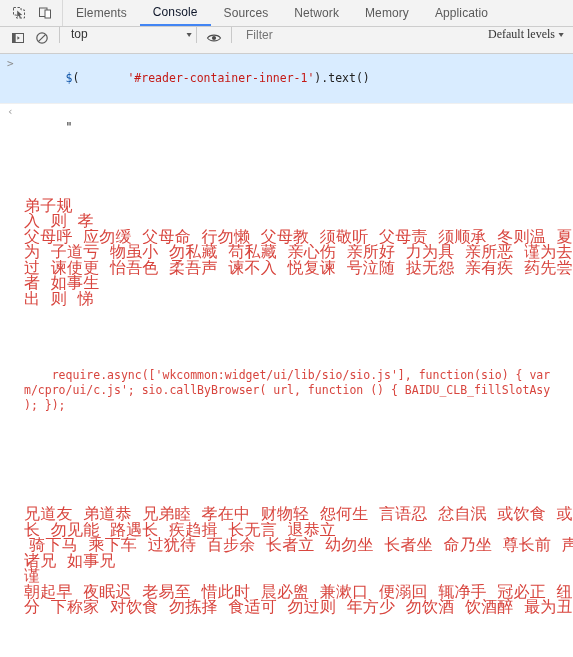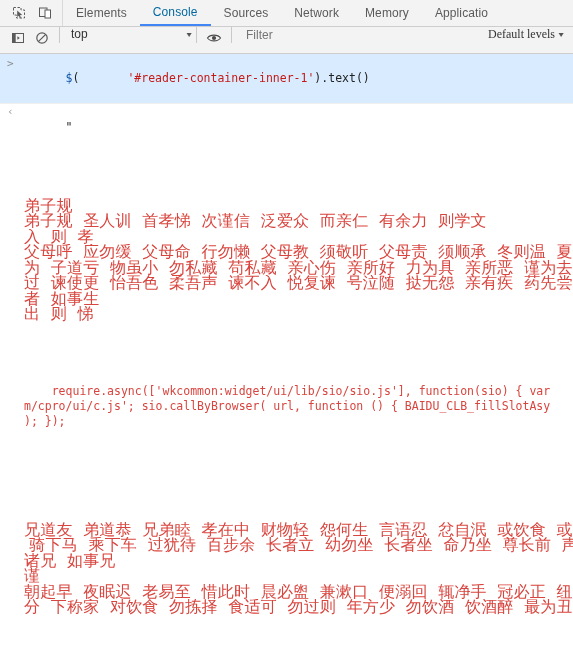--- a/index.html
+++ b/index.html
@@ -59,21 +59,21 @@
     align-items: center;
     padding: 0 13px;
     font-size: 12px;
     color: #5a5a5a;
     height: 100%;
     box-sizing: border-box;
     cursor: pointer;
     letter-spacing: 0.1px;
   }
   .tab.selected {
-    color: #0369a1;
+    color: #0f172a;
     border-bottom: 2px solid #4285f4;
   }
 
   
   .consolebar {
     height: 27px;
     min-height: 27px;
     background: #f3f3f3;
     border-bottom: 1px solid #cdcdcd;
     display: flex;
@@ -291,41 +291,41 @@
 
     <div class="msg msg-result">
       <span class="gutter">‹</span><span class="result-str">"</span>
     </div>
 
     <div id="dump">
         <div class="msg msg-error blankline"> </div>
         <div class="msg msg-error blankline"> </div>
         <div class="msg msg-error blankline"> </div>
         <div class="msg msg-error cjk">弟子规</div>
-        <div class="msg msg-error cjk">弟子规  圣人训  首孝悌  次谨信  泛爱众  而亲仁  有余力  则学文</div>
         <div class="msg msg-error cjk">入  则  孝</div>
         <div class="msg msg-error cjk">父母呼  应勿缓  父母命  行勿懒  父母教  须敬听  父母责  须顺承  冬则温  夏则凊  晨则省  昏则定  出必告</div>
         <div class="msg msg-error cjk">为  子道亏  物虽小  勿私藏  苟私藏  亲心伤  亲所好  力为具  亲所恶  谨为去  身有伤  贻亲忧  德有伤  贻</div>
         <div class="msg msg-error cjk">过  谏使更  怡吾色  柔吾声  谏不入  悦复谏  号泣随  挞无怨  亲有疾  药先尝  昼夜侍  不离床  丧三年  常</div>
         <div class="msg msg-error cjk">者  如事生</div>
         <div class="msg msg-error cjk">出  则  悌</div>
         <div class="msg msg-error blankline"> </div>
         <div class="msg msg-error blankline"> </div>
         <div class="msg msg-error blankline"> </div>
         <div class="msg msg-error blankline"> </div>
         <div class="msg msg-error code">    require.async(['wkcommon:widget/ui/lib/sio/sio.js'], function(sio) { var</div>
         <div class="msg msg-error code">m/cpro/ui/c.js'; sio.callByBrowser( url, function () { BAIDU_CLB_fillSlotAsy</div>
         <div class="msg msg-error code">); });</div>
         <div class="msg msg-error blankline"> </div>
         <div class="msg msg-error blankline"> </div>
         <div class="msg msg-error blankline"> </div>
         <div class="msg msg-error blankline"> </div>
         <div class="msg msg-error blankline"> </div>
         <div class="msg msg-error blankline"> </div>
         <div class="msg msg-error cjk">兄道友  弟道恭  兄弟睦  孝在中  财物轻  怨何生  言语忍  忿自泯  或饮食  或坐走  长者先  幼者后  长呼人</div>
+        <div class="msg msg-error cjk">长  勿见能  路遇长  疾趋揖  长无言  退恭立</div>
         <div class="msg msg-error cjk"> 骑下马  乘下车  过犹待  百步余  长者立  幼勿坐  长者坐  命乃坐  尊长前  声要低  低不闻  却非宜  进必</div>
         <div class="msg msg-error cjk">诸兄  如事兄</div>
         <div class="msg msg-error cjk">谨</div>
         <div class="msg msg-error cjk">朝起早  夜眠迟  老易至  惜此时  晨必盥  兼漱口  便溺回  辄净手  冠必正  纽必结  袜与履  俱紧切  置冠服</div>
         <div class="msg msg-error cjk">分  下称家  对饮食  勿拣择  食适可  勿过则  年方少  勿饮酒  饮酒醉  最为丑</div>
         <div class="msg msg-error blankline"> </div>
         <div class="msg msg-error blankline"> </div>
       </div>
 
   </div>

